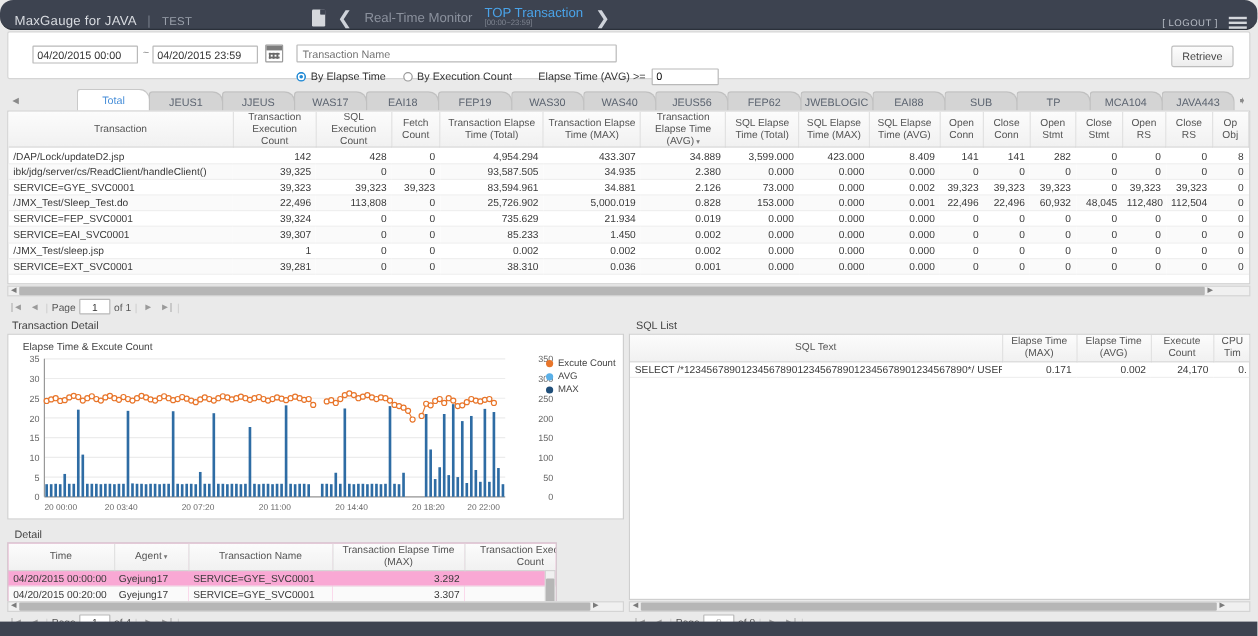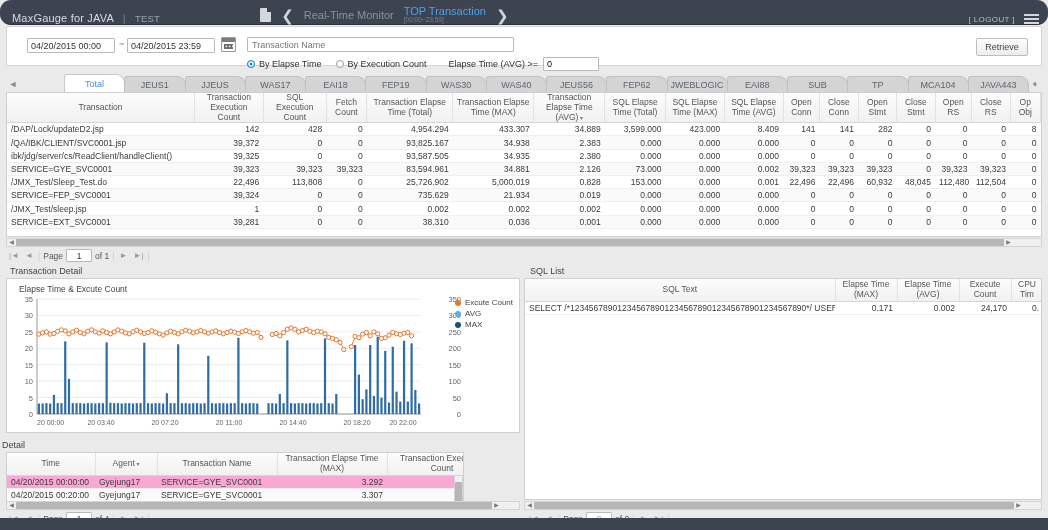--- a/index.html
+++ b/index.html
@@ -295,39 +295,20 @@
             <td>8.409</td>
             <td>141</td>
             <td>141</td>
             <td>282</td>
             <td>0</td>
             <td>0</td>
             <td>0</td>
             <td>8</td>
           </tr>
           <tr>
-            <td class="txt">/QA/IBK/CLIENT/SVC0001.jsp</td>
-            <td>39,372</td>
-            <td>0</td>
-            <td>0</td>
-            <td>93,825.167</td>
-            <td>34.938</td>
-            <td>2.383</td>
-            <td>0.000</td>
-            <td>0.000</td>
-            <td>0.000</td>
-            <td>0</td>
-            <td>0</td>
-            <td>0</td>
-            <td>0</td>
-            <td>0</td>
-            <td>0</td>
-            <td>0</td>
-          </tr>
-          <tr>
             <td class="txt">ibk/jdg/server/cs/ReadClient/handleClient()</td>
             <td>39,325</td>
             <td>0</td>
             <td>0</td>
             <td>93,587.505</td>
             <td>34.935</td>
             <td>2.380</td>
             <td>0.000</td>
             <td>0.000</td>
             <td>0.000</td>
@@ -378,20 +359,39 @@
             <td>0</td>
           </tr>
           <tr>
             <td class="txt">SERVICE=FEP_SVC0001</td>
             <td>39,324</td>
             <td>0</td>
             <td>0</td>
             <td>735.629</td>
             <td>21.934</td>
             <td>0.019</td>
+            <td>0.000</td>
+            <td>0.000</td>
+            <td>0.000</td>
+            <td>0</td>
+            <td>0</td>
+            <td>0</td>
+            <td>0</td>
+            <td>0</td>
+            <td>0</td>
+            <td>0</td>
+          </tr>
+          <tr>
+            <td class="txt">SERVICE=EAI_SVC0001</td>
+            <td>39,307</td>
+            <td>0</td>
+            <td>0</td>
+            <td>85.233</td>
+            <td>1.450</td>
+            <td>0.002</td>
             <td>0.000</td>
             <td>0.000</td>
             <td>0.000</td>
             <td>0</td>
             <td>0</td>
             <td>0</td>
             <td>0</td>
             <td>0</td>
             <td>0</td>
             <td>0</td>
@@ -745,21 +745,21 @@
     <span class="sep">|</span>
     <span>Page</span>
     <input class="pg-input dim" value="0" style="">
     <span>of 0</span>
     <span class="sep">|</span>
     <span class="pbtn">►</span>
     <span class="pbtn">►|</span>
     <span class="sep">|</span>
   </div>
 
-  <div class="sect-label" style="left:2px; top:440px;">Detail</div>
+  <div class="sect-label" style="left:12px; top:440px;">Detail</div>
   <div class="detailpanel">
     <table class="grid">
       <colgroup id="det-cols">
           <col style="width: 88px;">
           <col style="width: 62px;">
           <col style="width: 120px;">
           <col style="width: 110px;">
           <col style="width: 110px;">
           <col style="width: 80px;">
         </colgroup>

